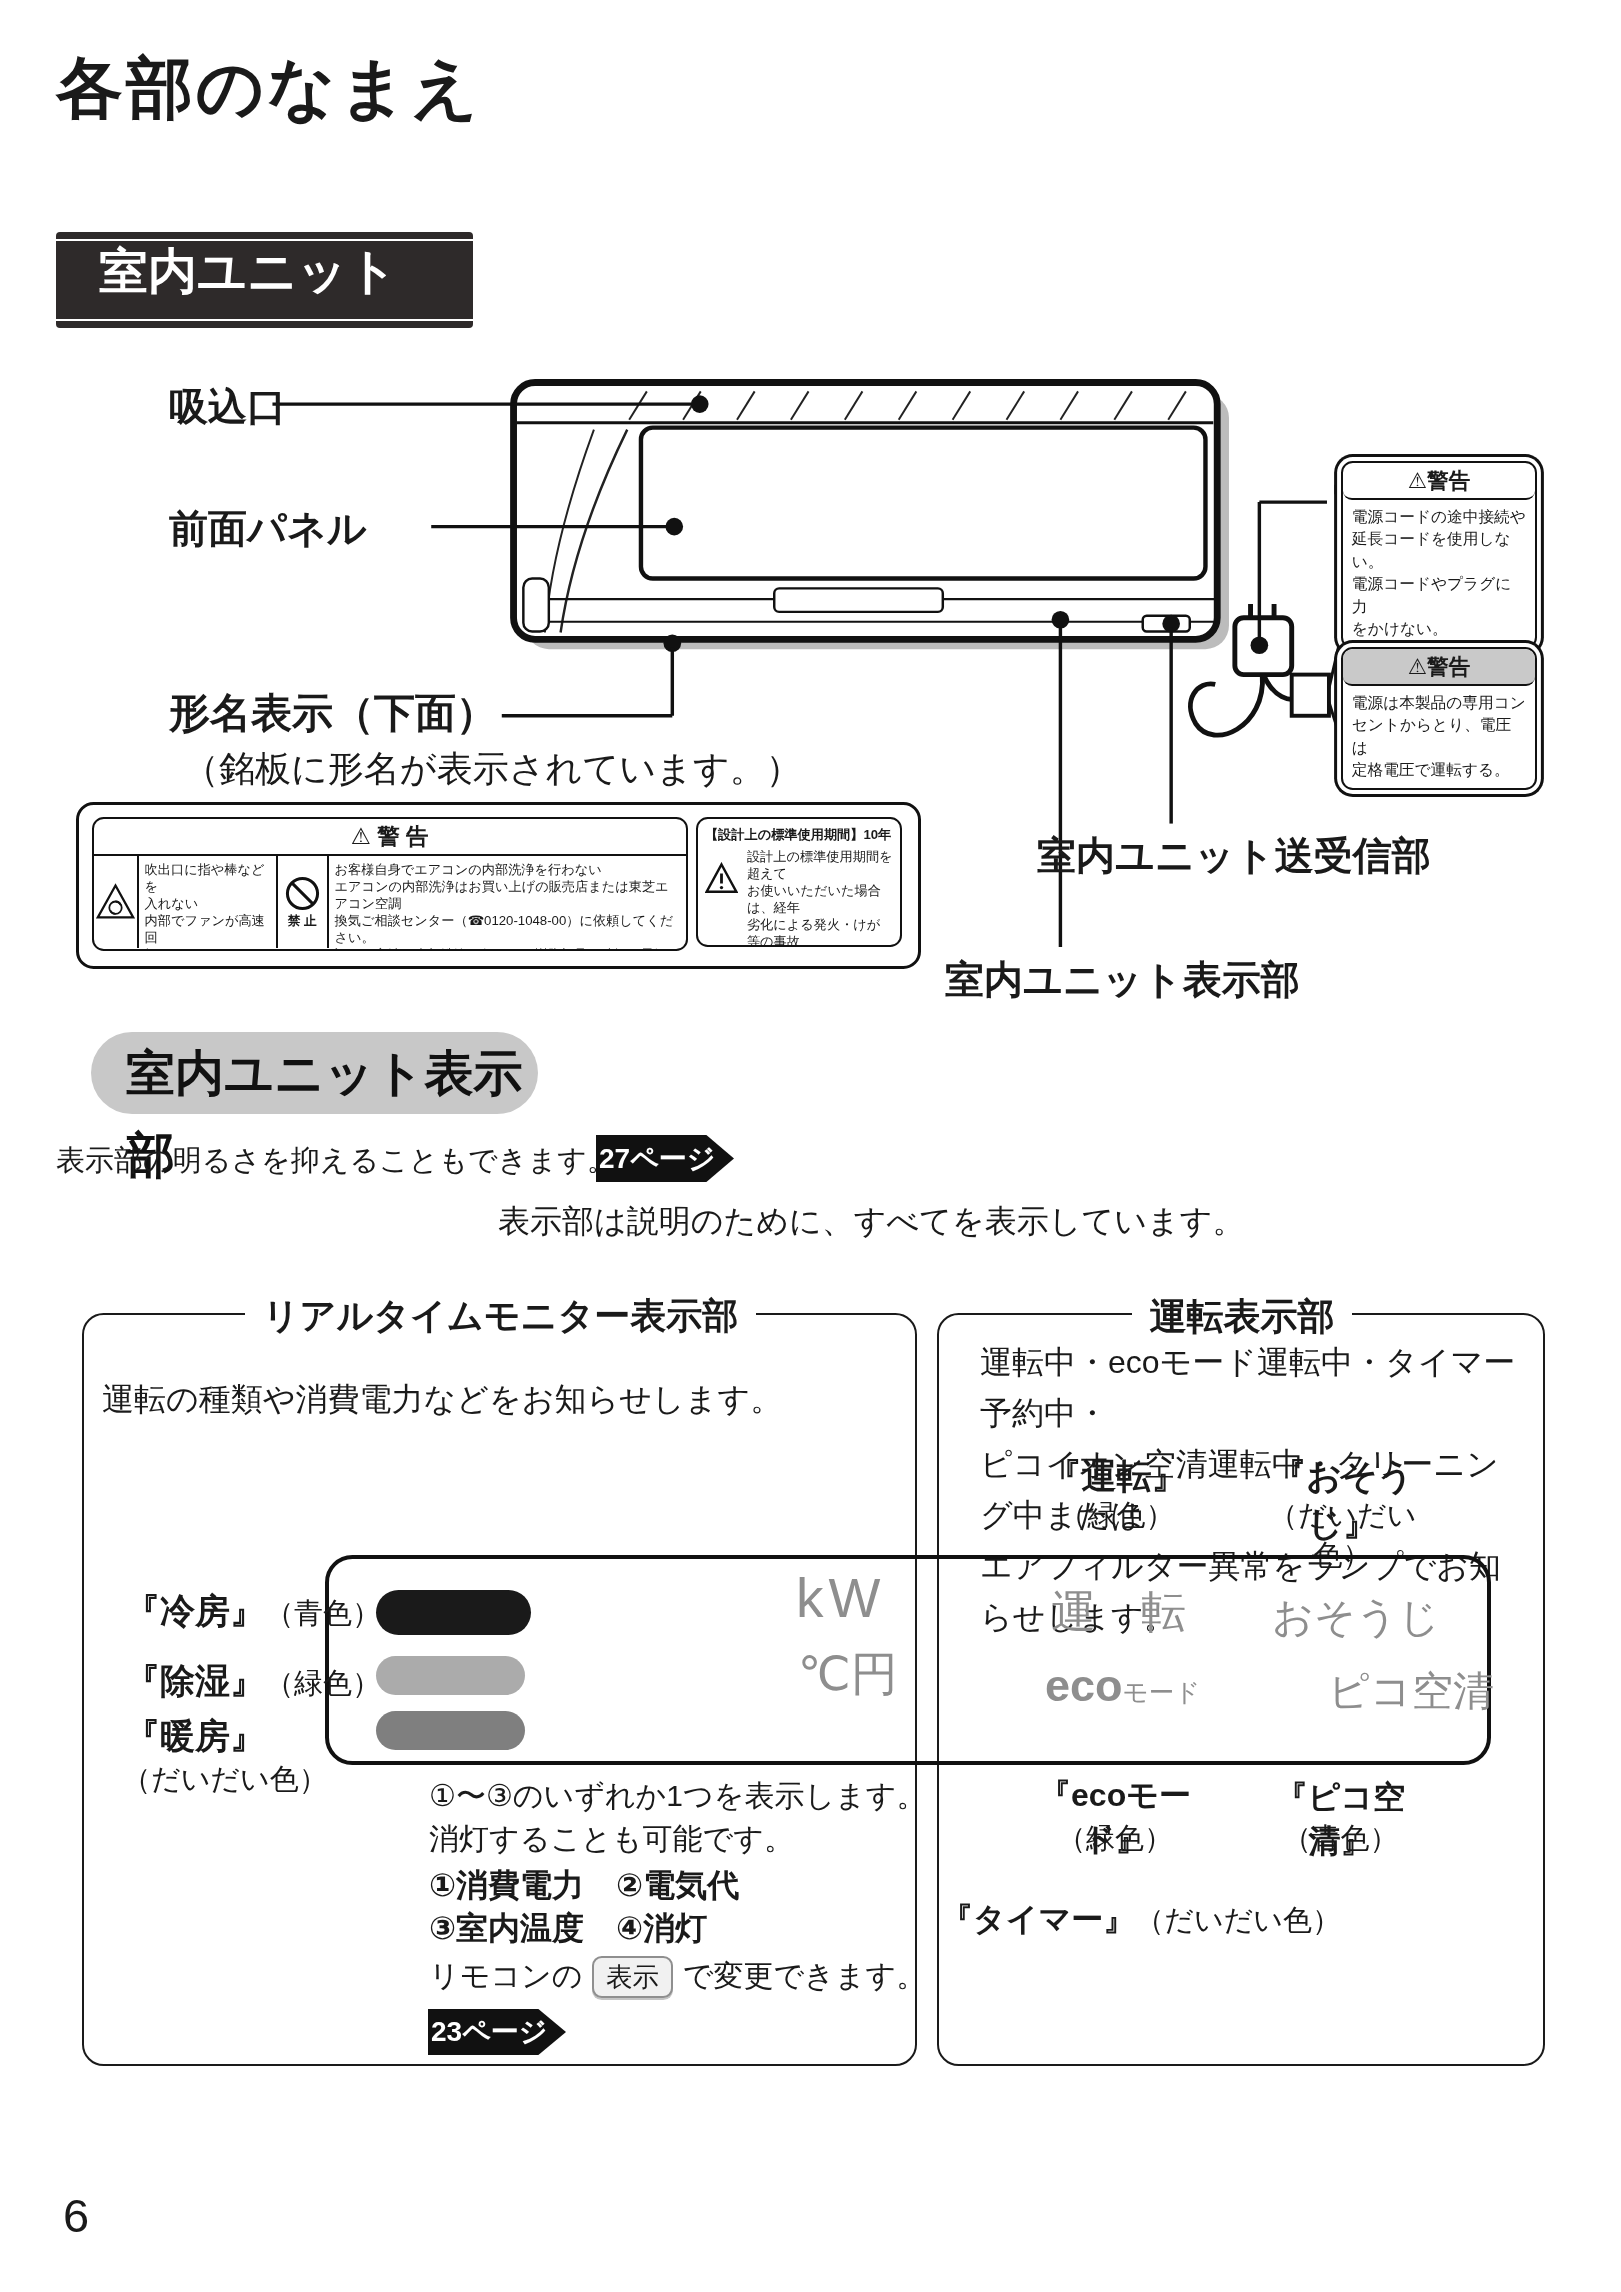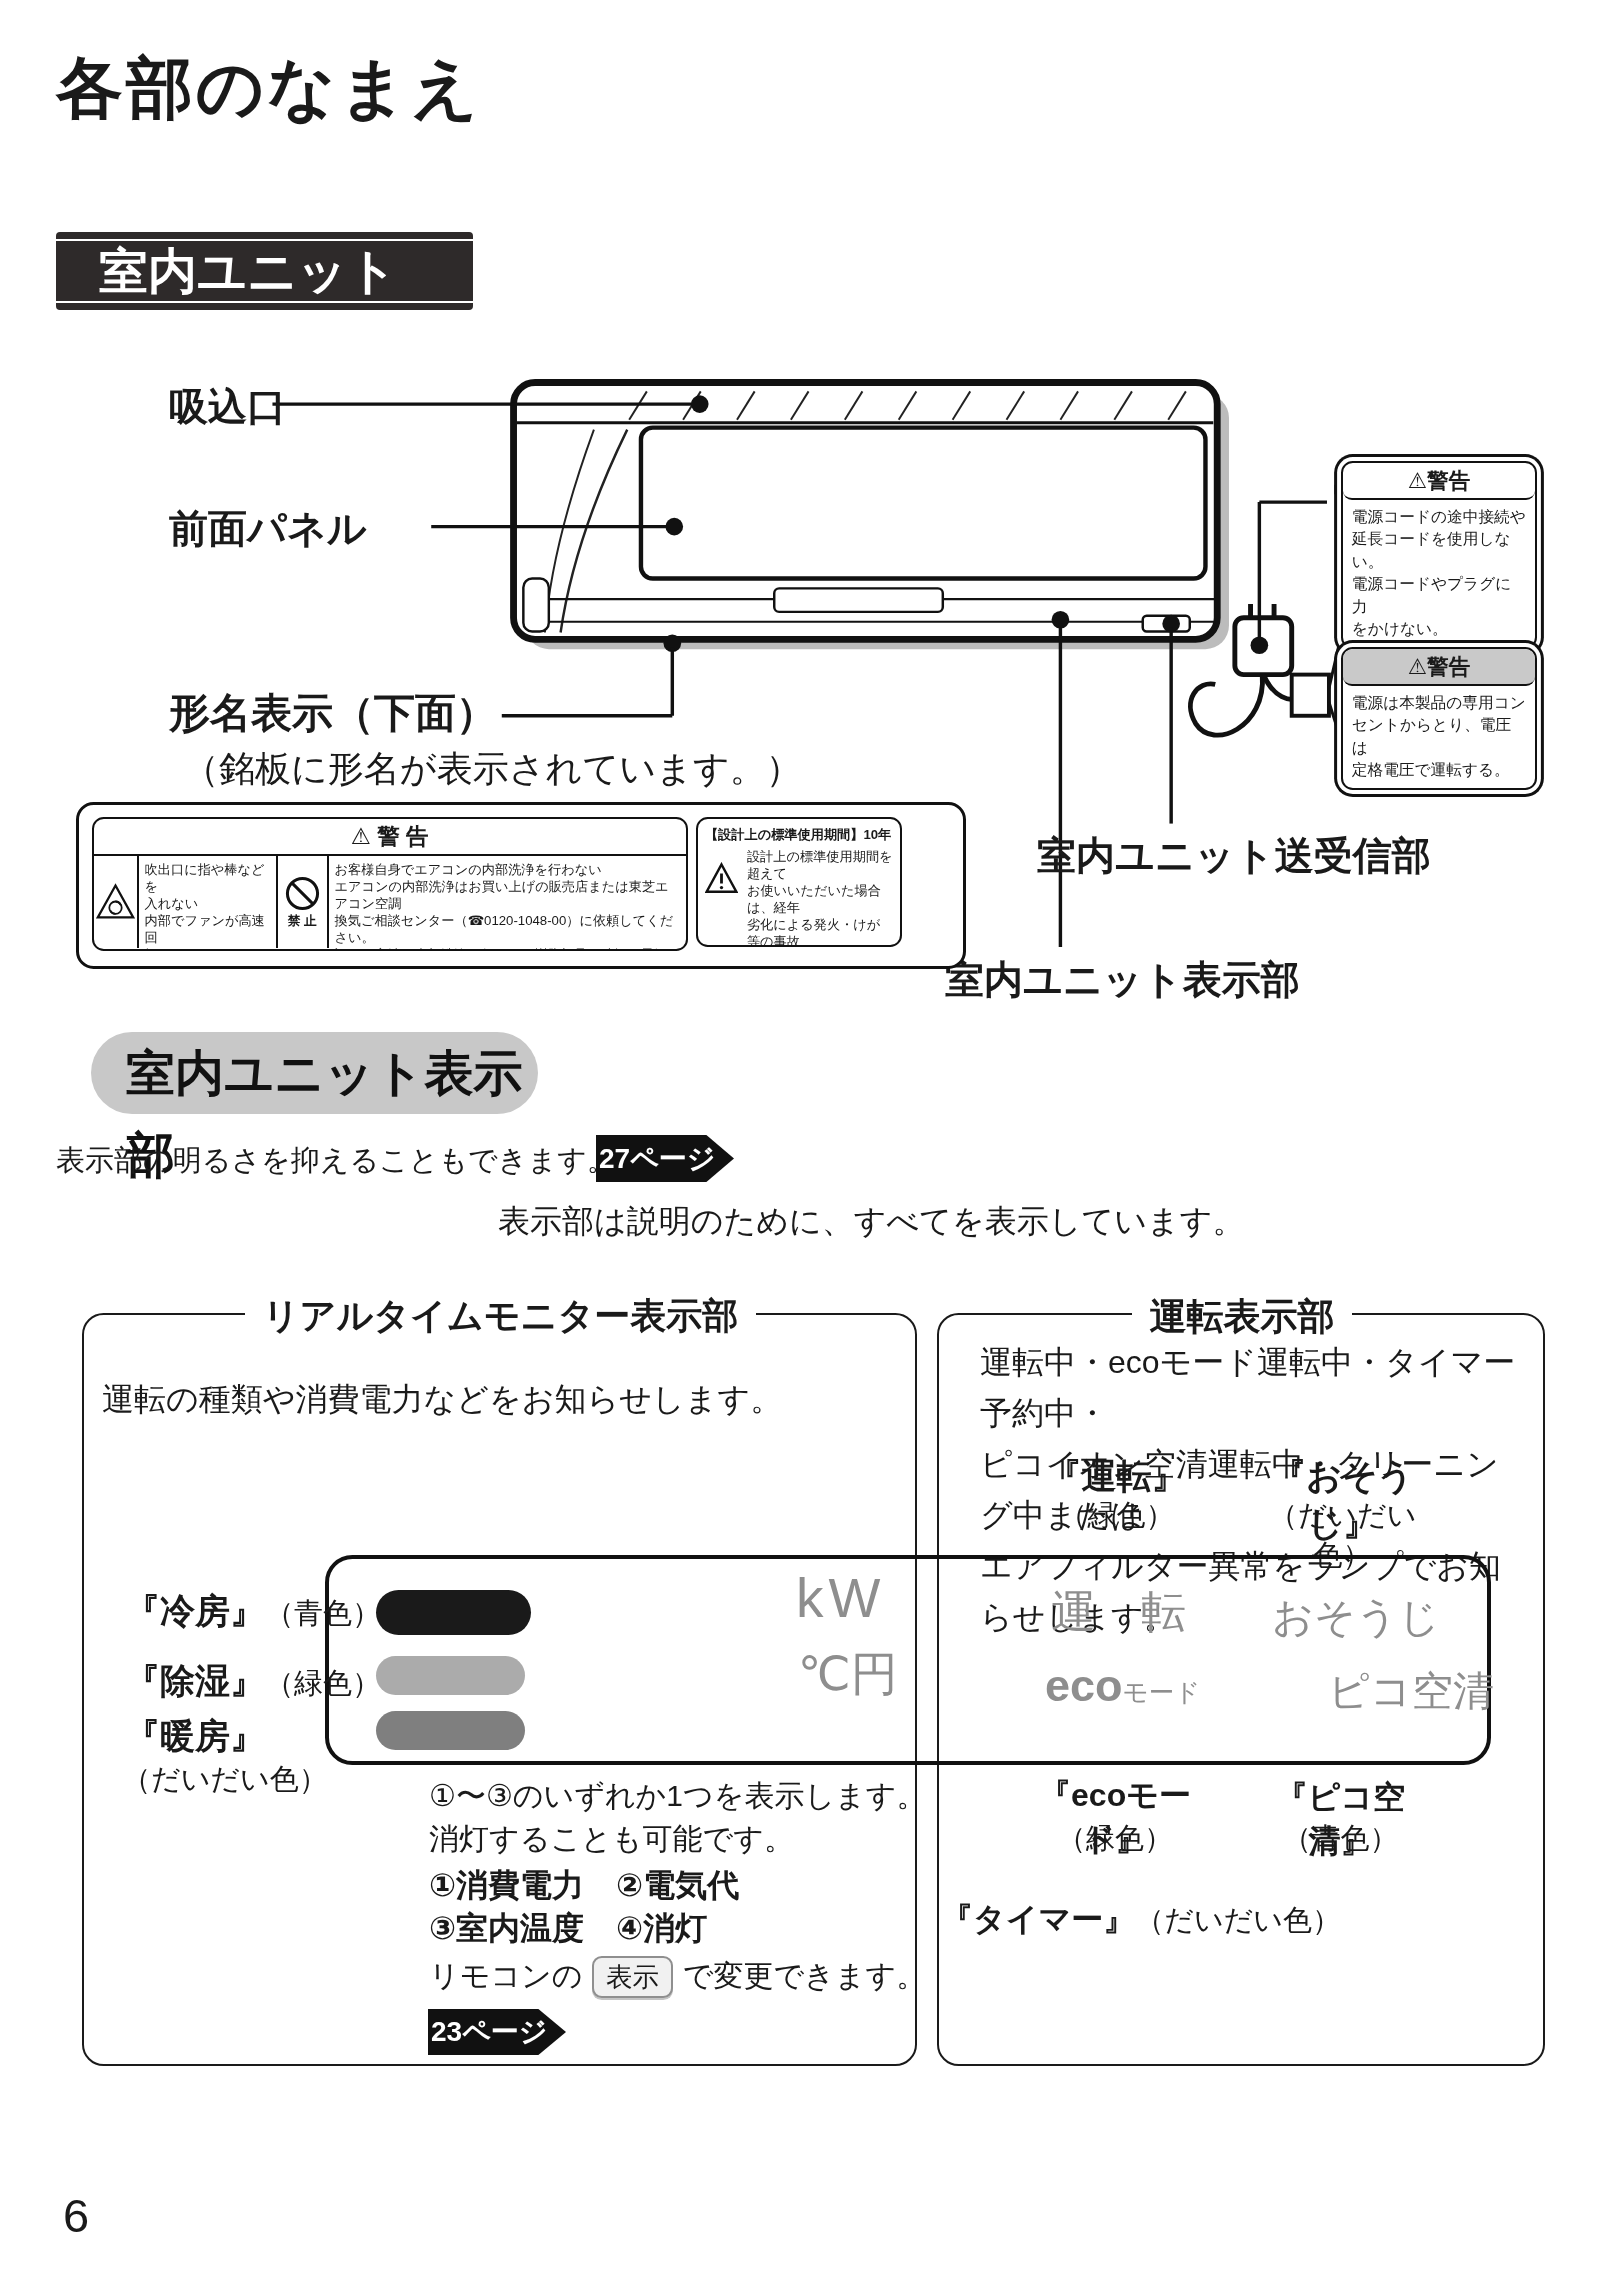--- a/index.html
+++ b/index.html
@@ -19,21 +19,21 @@
   
   .pagebadge{background:#111;color:#fff;font-weight:bold;font-size:28px;text-align:left;
           padding-left:3px;clip-path:polygon(0 0,80% 0,100% 50%,80% 100%,0 100%);}
   
   .wbox{background:#fff;border:2.9px solid #111;border-radius:11.8px;
         box-shadow:0 0 0 3.9px #fff,0 0 0 6.9px #111;overflow:hidden;}
   .wbox .whead{height:35px;line-height:35px;text-align:center;font-weight:bold;font-size:21.6px;
         border-bottom:2.9px solid #111;border-radius:9px;}
   .wbox .wbody{padding:5.9px 8.8px;font-size:15.7px;line-height:22.5px;}
   
-  .wstrip{border:3.4px solid #111;border-radius:17.6px;background:#fff;padding-left:45px;}
+  .wstrip{border:3.4px solid #111;border-radius:17.6px;background:#fff;}
   .winner{position:absolute;border:2.5px solid #111;border-radius:11.8px;overflow:hidden;background:#fff;}
   .whead2{height:35px;line-height:35px;text-align:center;font-weight:bold;font-size:22.5px;
           border-bottom:2.5px solid #111;}
   .wrow{display:flex;height:92px;}
   .wcell{box-sizing:border-box;padding:4.9px 5.9px;font-size:13.2px;line-height:17px;}
   .vline{border-right:2.5px solid #111;}
   .icell{display:flex;flex-direction:column;align-items:center;justify-content:center;}
   
   .panel{border:2.9px solid #1a1a1a;border-radius:21.6px;background:#fff;}
   .ptitle{text-align:center;}
@@ -45,21 +45,21 @@
         padding:1px 11.8px;font-size:26.5px;box-shadow:0 2px 0 #c4c4c4;}
   .ctr{text-align:center;}
 </style>
 </head>
 <body>
 
 <div class="page">
 
   <div class="abs b" style="left:56px;top:43px;font-size:67px;letter-spacing:2.9px;">各部のなまえ</div>
 
-  <div class="abs secbar" style="left:56px;top:232px;width:374px;height:78px;">室内ユニット</div>
+  <div class="abs secbar" style="left:56px;top:232px;width:374px;height:96px;">室内ユニット</div>
 
   <svg class="abs" style="left:0;top:0;pointer-events:none;" width="1621" height="2293" viewBox="0 0 1654 2339">
     <defs>
       <g id="dg">
         <rect x="10" y="0" width="50" height="14" rx="4" fill="#8d8d8d"></rect>
         <rect x="0" y="9" width="14" height="46" rx="4" fill="#8d8d8d"></rect>
         <rect x="56" y="9" width="14" height="46" rx="4" fill="#8d8d8d"></rect>
         <rect x="10" y="50" width="50" height="14" rx="4" fill="#8d8d8d"></rect>
         <rect x="0" y="59" width="14" height="46" rx="4" fill="#8d8d8d"></rect>
         <rect x="56" y="59" width="14" height="46" rx="4" fill="#8d8d8d"></rect>

